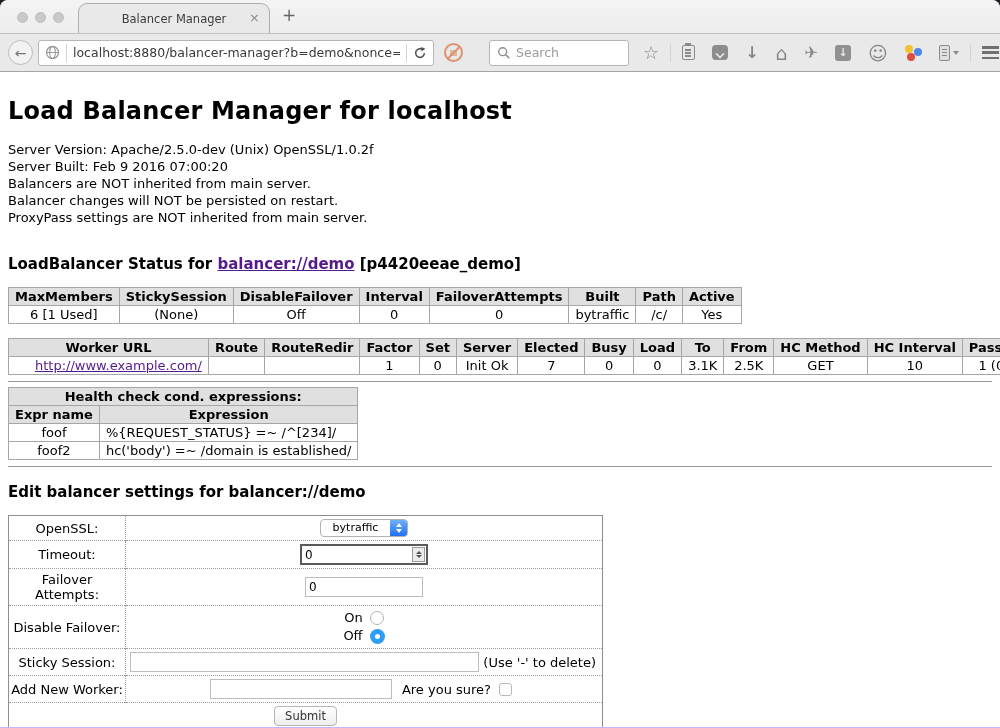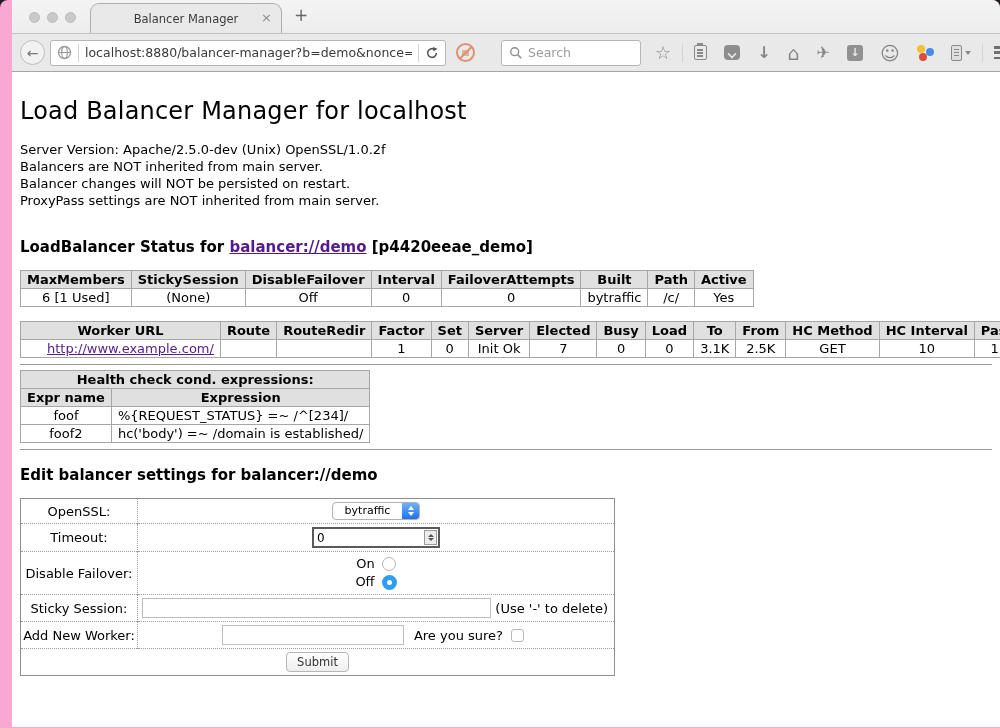--- a/index.html
+++ b/index.html
@@ -1,17 +1,17 @@
 <!DOCTYPE html>
 <html><head>
 <meta charset="utf-8">
 <style>
   * { margin:0; padding:0; box-sizing:border-box; }
   html,body { width:1000px; height:728px; background:#1f1f1f; font-family:"DejaVu Sans",sans-serif; }
-  .window { position:relative; width:1000px; height:728px; border-radius:8px 8px 0 0; overflow:hidden; background:#f9a8d4;padding-left:12px; }
+  .window { position:relative; width:1000px; height:728px; border-radius:8px 8px 0 0; overflow:hidden; background:#c4b5fd; }
 
   
   .titlebar { position:relative; height:33px; background:linear-gradient(#f4f4f4,#ededed); }
   .traffic { position:absolute; top:12px; left:17px; display:flex; gap:7px; }
   .traffic span { width:11px; height:11px; border-radius:50%; background:#c9c9c9; border:1px solid #bdbdbd; }
   .tab { position:absolute; left:78px; top:3px; width:192px; height:30px; background:#e9e9e9;
          border:1px solid #aeaeae; border-bottom:none; border-radius:9px 9px 0 0;
          display:flex; align-items:center; justify-content:center; }
   .tab-title { font-size:11.5px; color:#3c3c3c; }
   .tab-close { position:absolute; right:9px; top:6px; font-size:13px; color:#8b8b8b; line-height:16px; cursor:default; }
@@ -51,21 +51,21 @@
   .dots .d3 { left:2px; bottom:0; background:#e04b3f; }
   .battwrap { display:flex; align-items:center; gap:3px; }
   .batt { width:11px; height:16px; border:1.5px solid #8a8a8a; border-radius:2px; position:relative; background:#e0e0e0; }
   .batt i { position:absolute; left:2px; width:5px; height:1.5px; background:#8a8a8a; }
   .caret { width:0; height:0; border-left:3.5px solid transparent; border-right:3.5px solid transparent; border-top:4px solid #8a8a8a; }
   .burger { width:17px; height:13px; display:flex; flex-direction:column; justify-content:space-between; }
   .burger i { height:2.5px; background:#707070; }
 
   
   .content { position:relative; background:#fff; height:655px; padding:0 8px; color:#000; overflow:hidden; }
-  h1.pagetitle { font-size:24px; font-weight:normal; padding-top:25px; letter-spacing:0.2px; }
+  h1.pagetitle { font-size:24px; font-weight:bold; padding-top:25px; letter-spacing:0.2px; }
   .info { margin-top:16px; font-size:13px; line-height:17px; }
   h3.sect { margin-top:29px; font-size:15px; font-weight:bold; }
   h3.sect a { color:#551a8b; text-decoration:underline; }
   table.data { border-collapse:collapse; margin-top:14px; font-size:13px; }
   table.data th, table.data td { border:1px solid #a6a6a6; padding:1px 6px; text-align:center; white-space:nowrap; }
   table.data th { background:#e0e0e0; }
   table.data a { color:#551a8b; text-decoration:underline;margin-left:20px; }
   td.blank { min-width:42px; }
   table.health td.expr { text-align:left; }
   hr.rule { border:none; border-top:1px solid #999; margin:6px 0 5px 0; }
@@ -194,20 +194,21 @@
         </span>
 
     </div>
   </div>
 
   <div class="content">
     <h1 class="pagetitle">Load Balancer Manager for localhost</h1>
 
     <div class="info">
       <div>Server Version: Apache/2.5.0-dev (Unix) OpenSSL/1.0.2f</div>
+      <div>Server Built: Feb 9 2016 07:00:20</div>
       <div>Balancers are NOT inherited from main server.</div>
       <div>Balancer changes will NOT be persisted on restart.</div>
       <div>ProxyPass settings are NOT inherited from main server.</div>
     </div>
 
     <h3 class="sect"><span>LoadBalancer Status for </span><a href="#">balancer://demo</a><span> [p4420eeae_demo]</span></h3>
 
     <table class="data">
       <tbody>
           <tr>
@@ -318,20 +319,26 @@
           <span class="numinput">
             <input value="0" style="">
             <span class="spin">
                   <i class="up"></i>
                   <i class="dn"></i>
                 </span>
           </span>
         </td>
       </tr>
       <tr>
+        <td class="flabel">Failover Attempts:</td>
+        <td class="ffield">
+          <input class="txt" style="width: 118px;" value="0">
+        </td>
+      </tr>
+      <tr>
         <td class="flabel">Disable Failover:</td>
         <td class="ffield" style="padding:4px 2px">
           <div class="radrow">
                 <span>On</span>
                 <span class="radio"></span>
               </div>
           <div class="radrow" style="margin-top:2px">
                 <span>Off</span>
                 <span class="radio sel"></span>
               </div>

